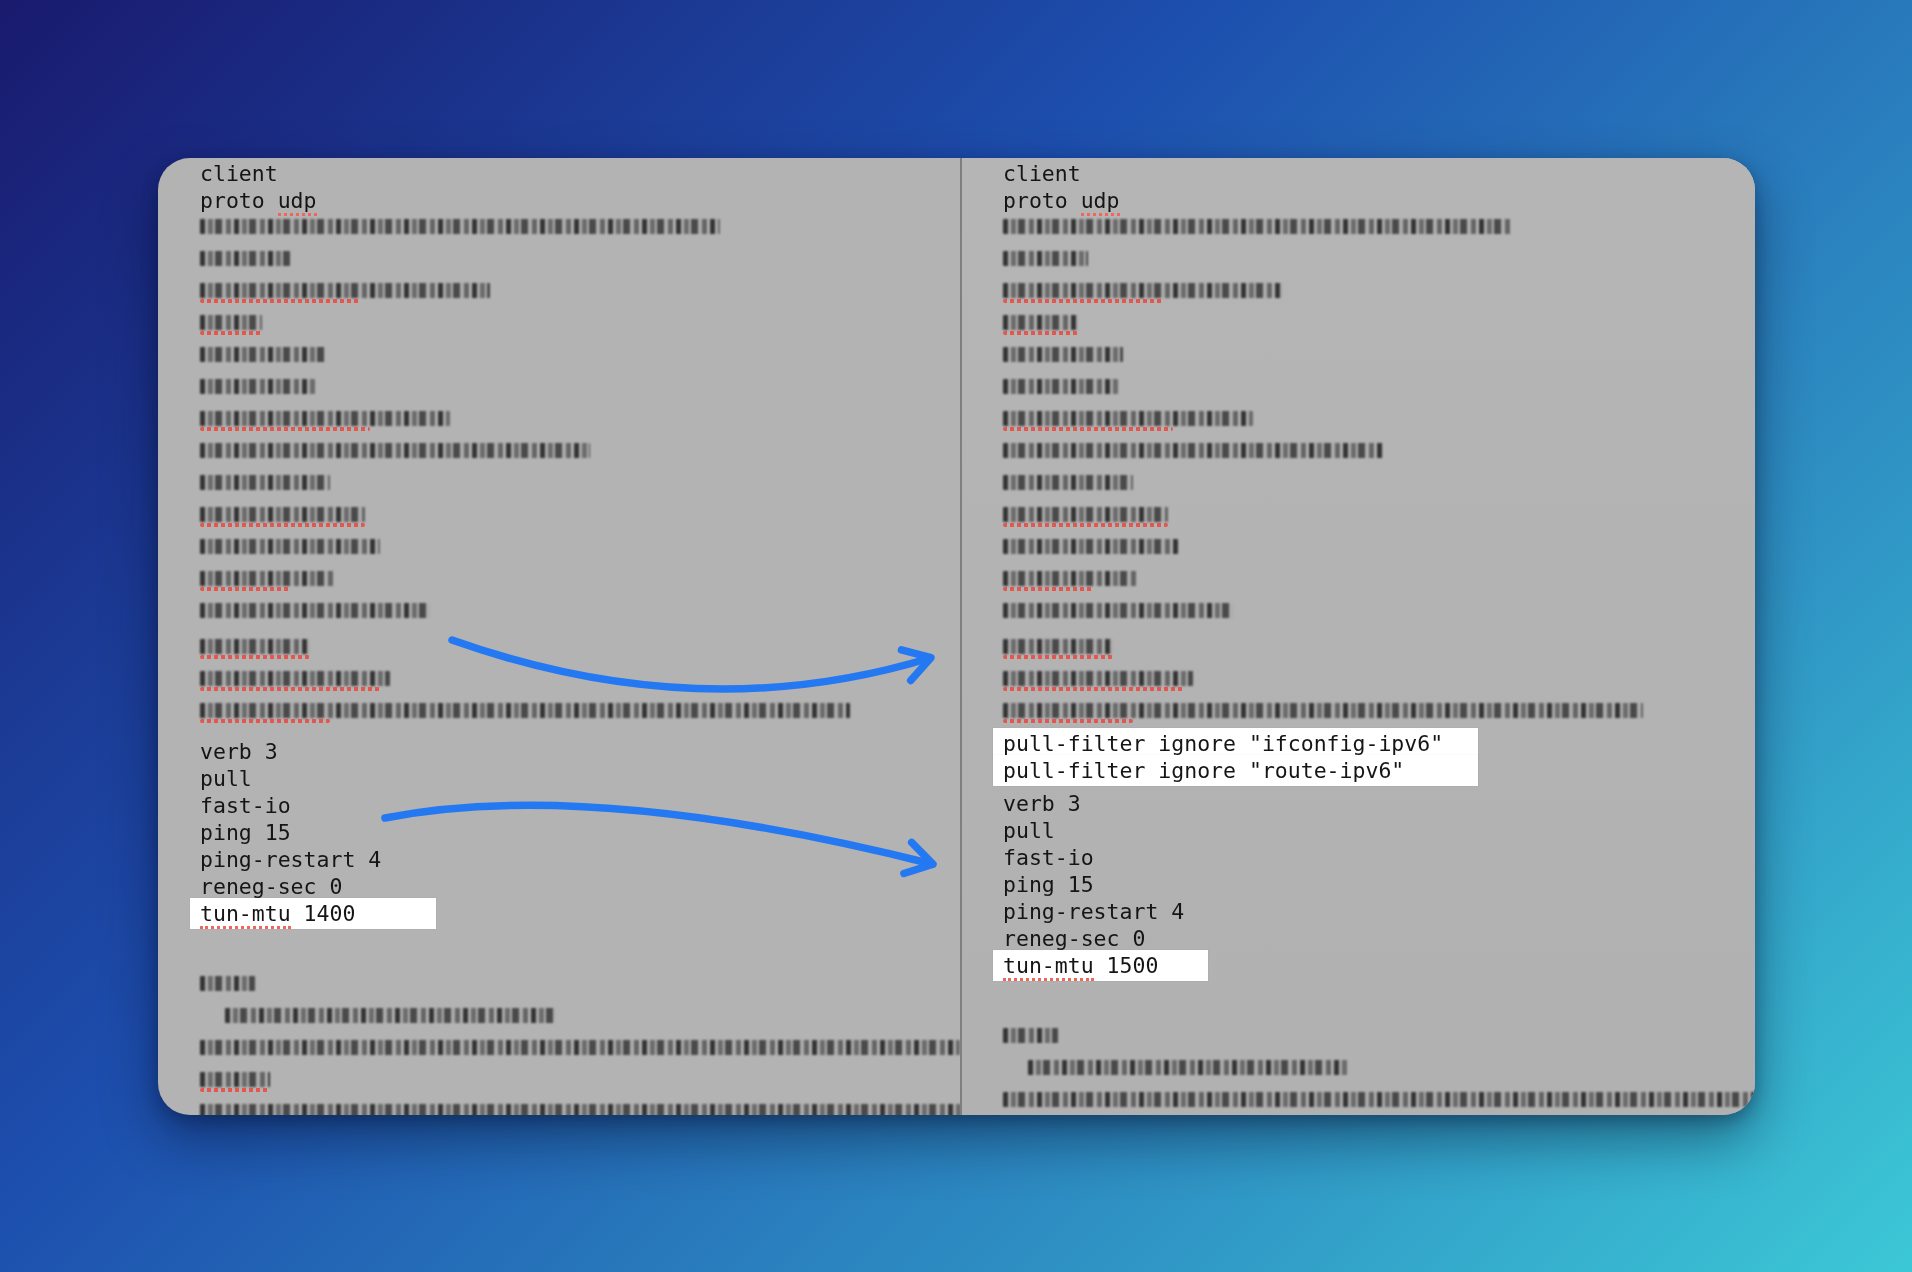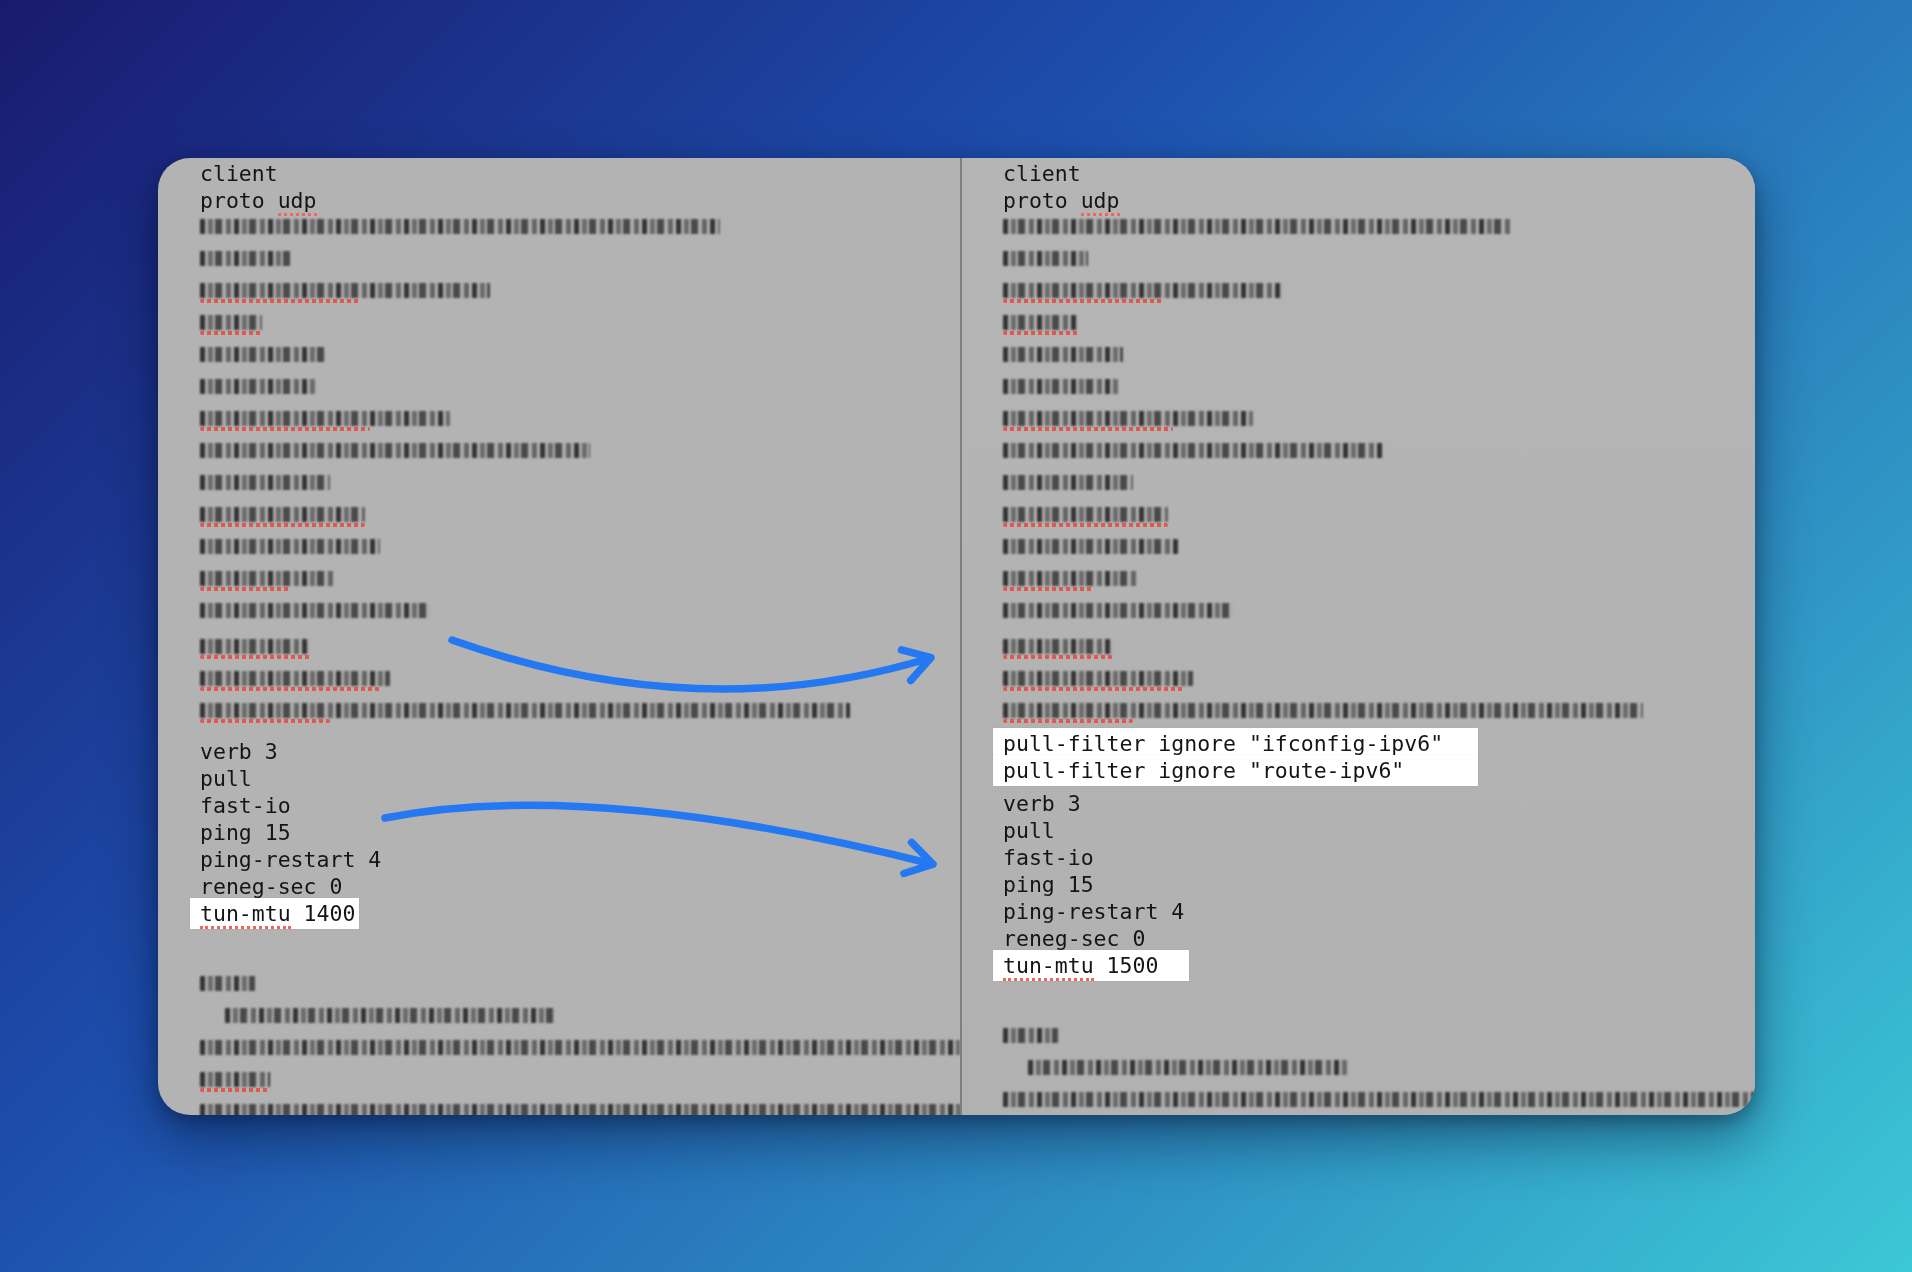--- a/index.html
+++ b/index.html
@@ -71,21 +71,21 @@
       <div class="line"><div class="redact" style="width: 110px;"></div><div class="redline" style="width: 110px;"></div></div>
       <div class="line"><div class="redact" style="width: 190px;"></div><div class="redline" style="width: 180px;"></div></div>
       <div class="line"><div class="redact" style="width: 650px;"></div><div class="redline" style="width: 130px;"></div></div>
       <div class="gap" style="height: 8px;"></div>
       <div class="line txt"><span><span>verb 3</span></span></div>
       <div class="line txt"><span><span>pull</span></span></div>
       <div class="line txt"><span><span>fast-io</span></span></div>
       <div class="line txt"><span><span>ping 15</span></span></div>
       <div class="line txt"><span><span>ping-restart 4</span></span></div>
       <div class="line txt"><span><span>reneg-sec 0</span></span></div>
-      <div class="line txt"><span class="hl" style="width: 169px;"><span class="sp">tun-mtu</span><span> 1400</span></span></div>
+      <div class="line txt"><span class="hl" style="width: 246px;"><span class="sp">tun-mtu</span><span> 1400</span></span></div>
       <div class="gap" style="height: 44px;"></div>
       <div class="line"><div class="redact" style="width: 55px;"></div></div>
       <div class="line"><div class="redact" style="width: 330px; margin-left: 25px;"></div></div>
       <div class="line"><div class="redact" style="width: 760px;"></div></div>
       <div class="line"><div class="redact" style="width: 70px;"></div><div class="redline" style="width: 70px;"></div></div>
       <div class="line"><div class="redact" style="width: 765px;"></div></div>
     </div>
   <div class="half" id="half-right">
       <div class="line txt"><span><span>client</span></span></div>
       <div class="line txt"><span><span>proto </span><span class="sp">udp</span></span></div>
@@ -108,21 +108,21 @@
       <div class="line"><div class="redact" style="width: 640px;"></div><div class="redline" style="width: 130px;"></div></div>
       <div class="line txt"><span class="hl" style="width: 485px;"><span>pull-filter ignore "</span><span class="sp">ifconfig-ipv6</span><span>"</span></span></div>
       <div class="line txt"><span class="hl" style="width: 485px;"><span>pull-filter ignore "route-ipv6"</span></span></div>
       <div class="gap" style="height: 6px;"></div>
       <div class="line txt"><span><span>verb 3</span></span></div>
       <div class="line txt"><span><span>pull</span></span></div>
       <div class="line txt"><span><span>fast-io</span></span></div>
       <div class="line txt"><span><span>ping 15</span></span></div>
       <div class="line txt"><span><span>ping-restart 4</span></span></div>
       <div class="line txt"><span><span>reneg-sec 0</span></span></div>
-      <div class="line txt"><span class="hl" style="width: 196px;"><span class="sp">tun-mtu</span><span> 1500</span></span></div>
+      <div class="line txt"><span class="hl" style="width: 215px;"><span class="sp">tun-mtu</span><span> 1500</span></span></div>
       <div class="gap" style="height: 44px;"></div>
       <div class="line"><div class="redact" style="width: 55px;"></div></div>
       <div class="line"><div class="redact" style="width: 320px; margin-left: 25px;"></div></div>
       <div class="line"><div class="redact" style="width: 765px;"></div></div>
     </div>
 </div>
 
 <svg id="arrows" width="1912" height="1272" viewBox="0 0 1912 1272">
   <g stroke="#2478f2" stroke-width="7.5" fill="none" stroke-linecap="round" stroke-linejoin="round">
     <g>

